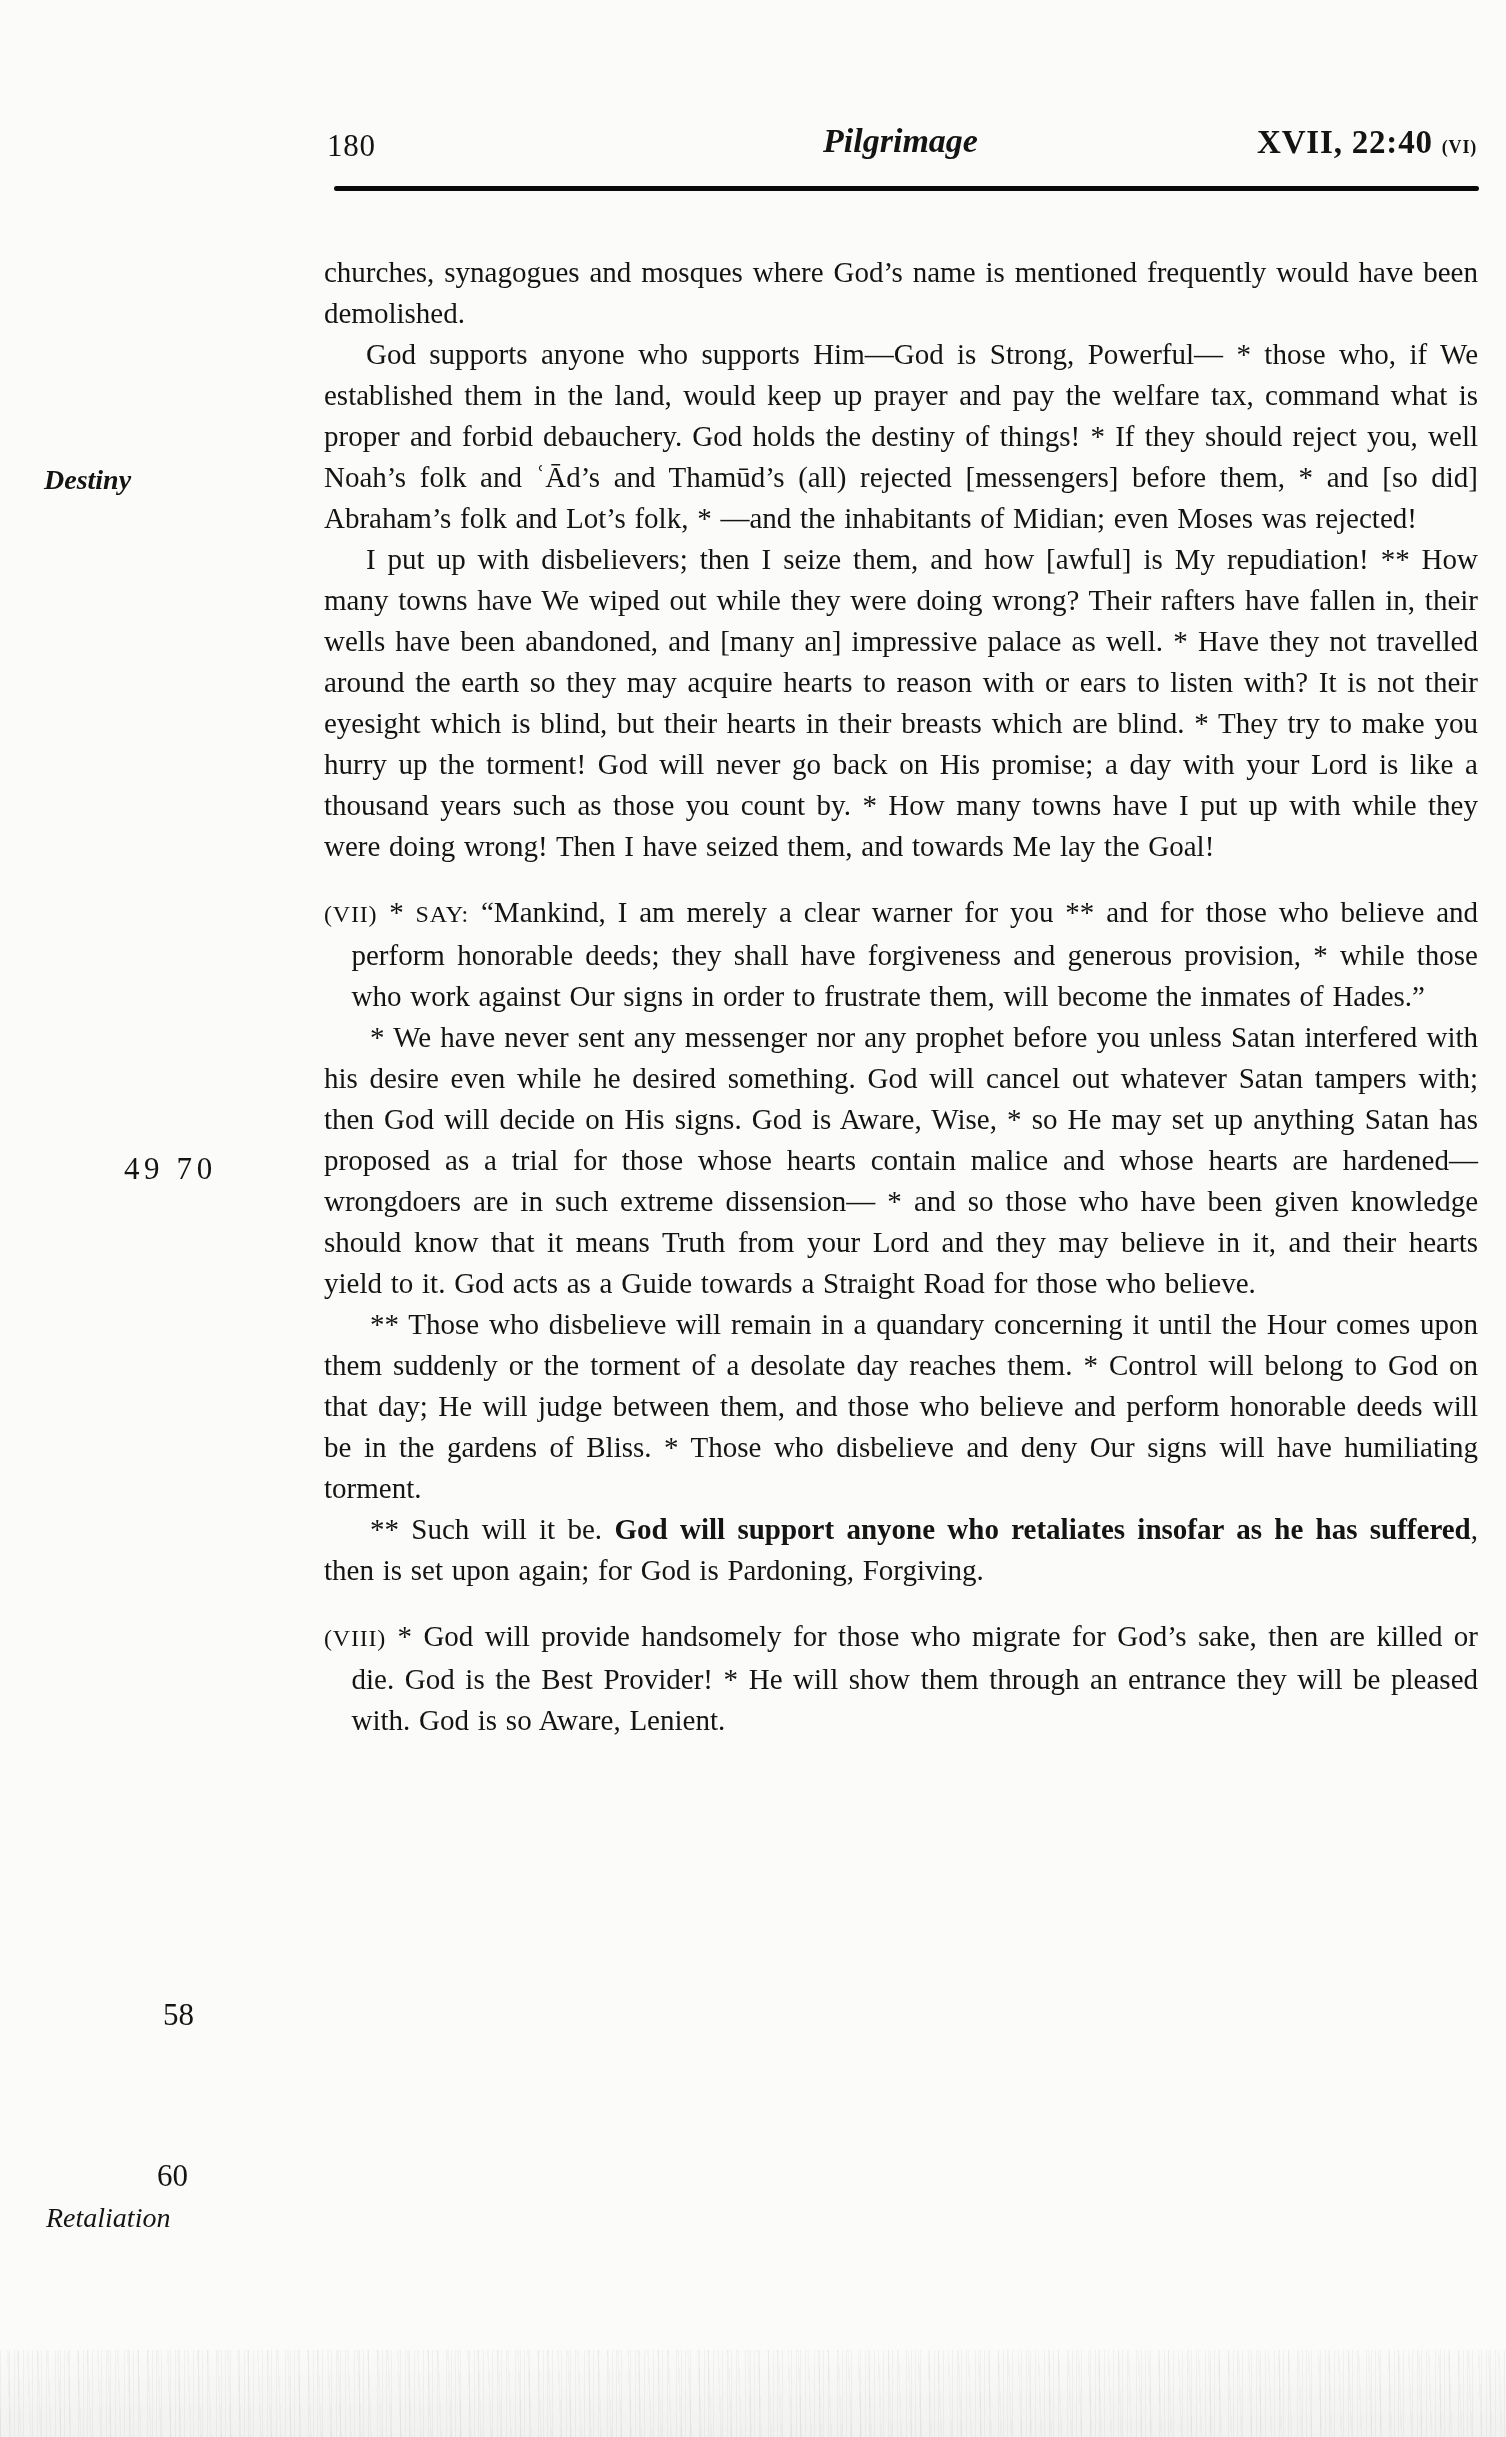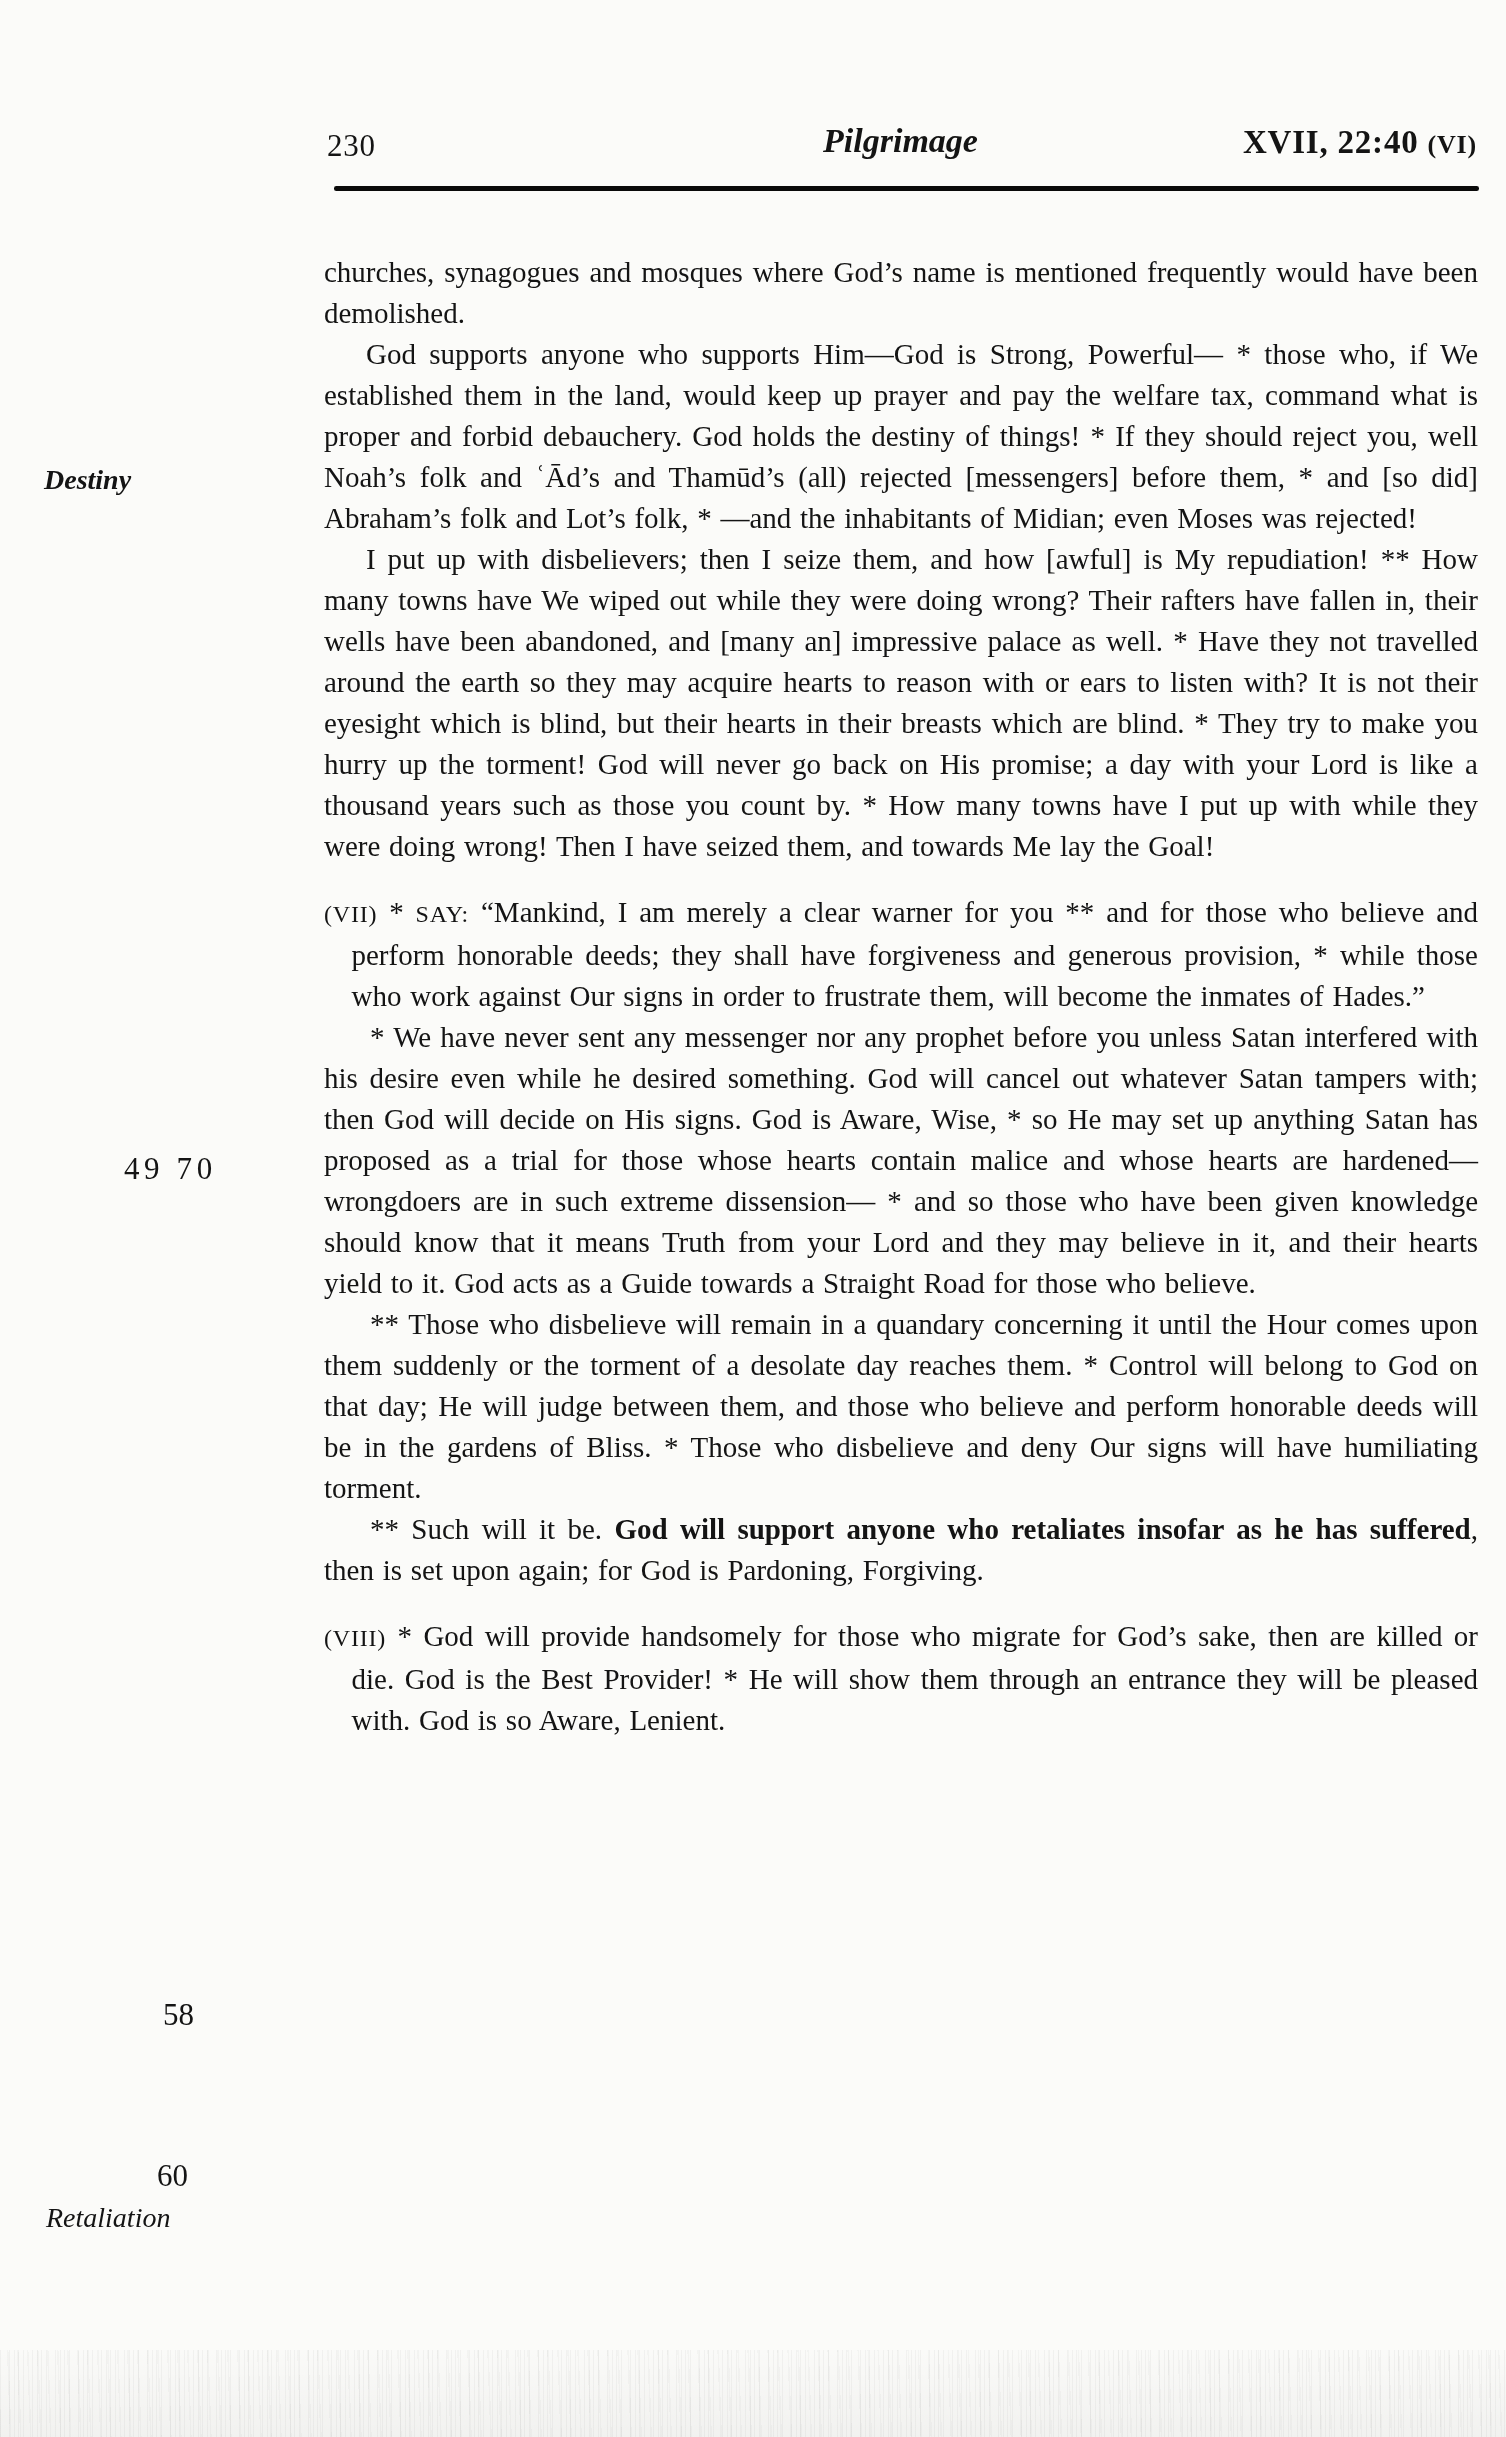--- a/index.html
+++ b/index.html
@@ -19,21 +19,21 @@
     font-size: 31px; letter-spacing: 0.8px;
   }
   .title {
     position: absolute; left: 324px; top: 122px; width: 1153px;
     text-align: center; font-size: 34px; font-weight: bold; font-style: italic;
   }
   .ref {
     position: absolute; right: 29px; top: 124px;
     font-size: 33px; font-weight: bold; letter-spacing: 0.8px;
   }
-  .ref .sc-small { font-size: 26px; text-align: right; }
+  .ref .sc-small { font-size: 18px; text-align: right; }
   .rule {
     position: absolute; left: 334px; top: 186px; width: 1145px; height: 4.6px;
     background: #0a0a0a; border-radius: 2.3px;
   }
 
   
   .mnote { position: absolute; font-size: 29px; }
   .mnote.it { font-style: italic; font-size: 28px; }
   .mn-destiny     { left: 44px;  top: 464px; font-weight: bold; }
   .mn-4950        { left: 124px; top: 1151px; font-size: 31px; letter-spacing: 4.6px; }
@@ -63,21 +63,21 @@
       repeating-linear-gradient(90deg, rgba(40,40,40,0.045) 0 0.8px, transparent 0.8px 4.6px),
       repeating-linear-gradient(88deg, rgba(40,40,40,0.03) 0 1.5px, transparent 1.5px 10px),
       linear-gradient(180deg, rgba(0,0,0,0.005), rgba(0,0,0,0.04));
   }
 </style>
 </head>
 <body>
 
 <div class="page">
 
-  <span class="pagenum">230</span>
+  <span class="pagenum">180</span>
   <div class="title">Pilgrimage</div>
   <div class="ref"><span>XVII, 22:40</span> <span class="sc-small">(VI)</span></div>
   <div class="rule"></div>
 
   <div class="mnote it mn-destiny">Destiny</div>
   <div class="mnote mn-4950">49 70</div>
   <div class="mnote mn-58">58</div>
   <div class="mnote mn-60">60</div>
   <div class="mnote it mn-retaliation">Retaliation</div>
 

